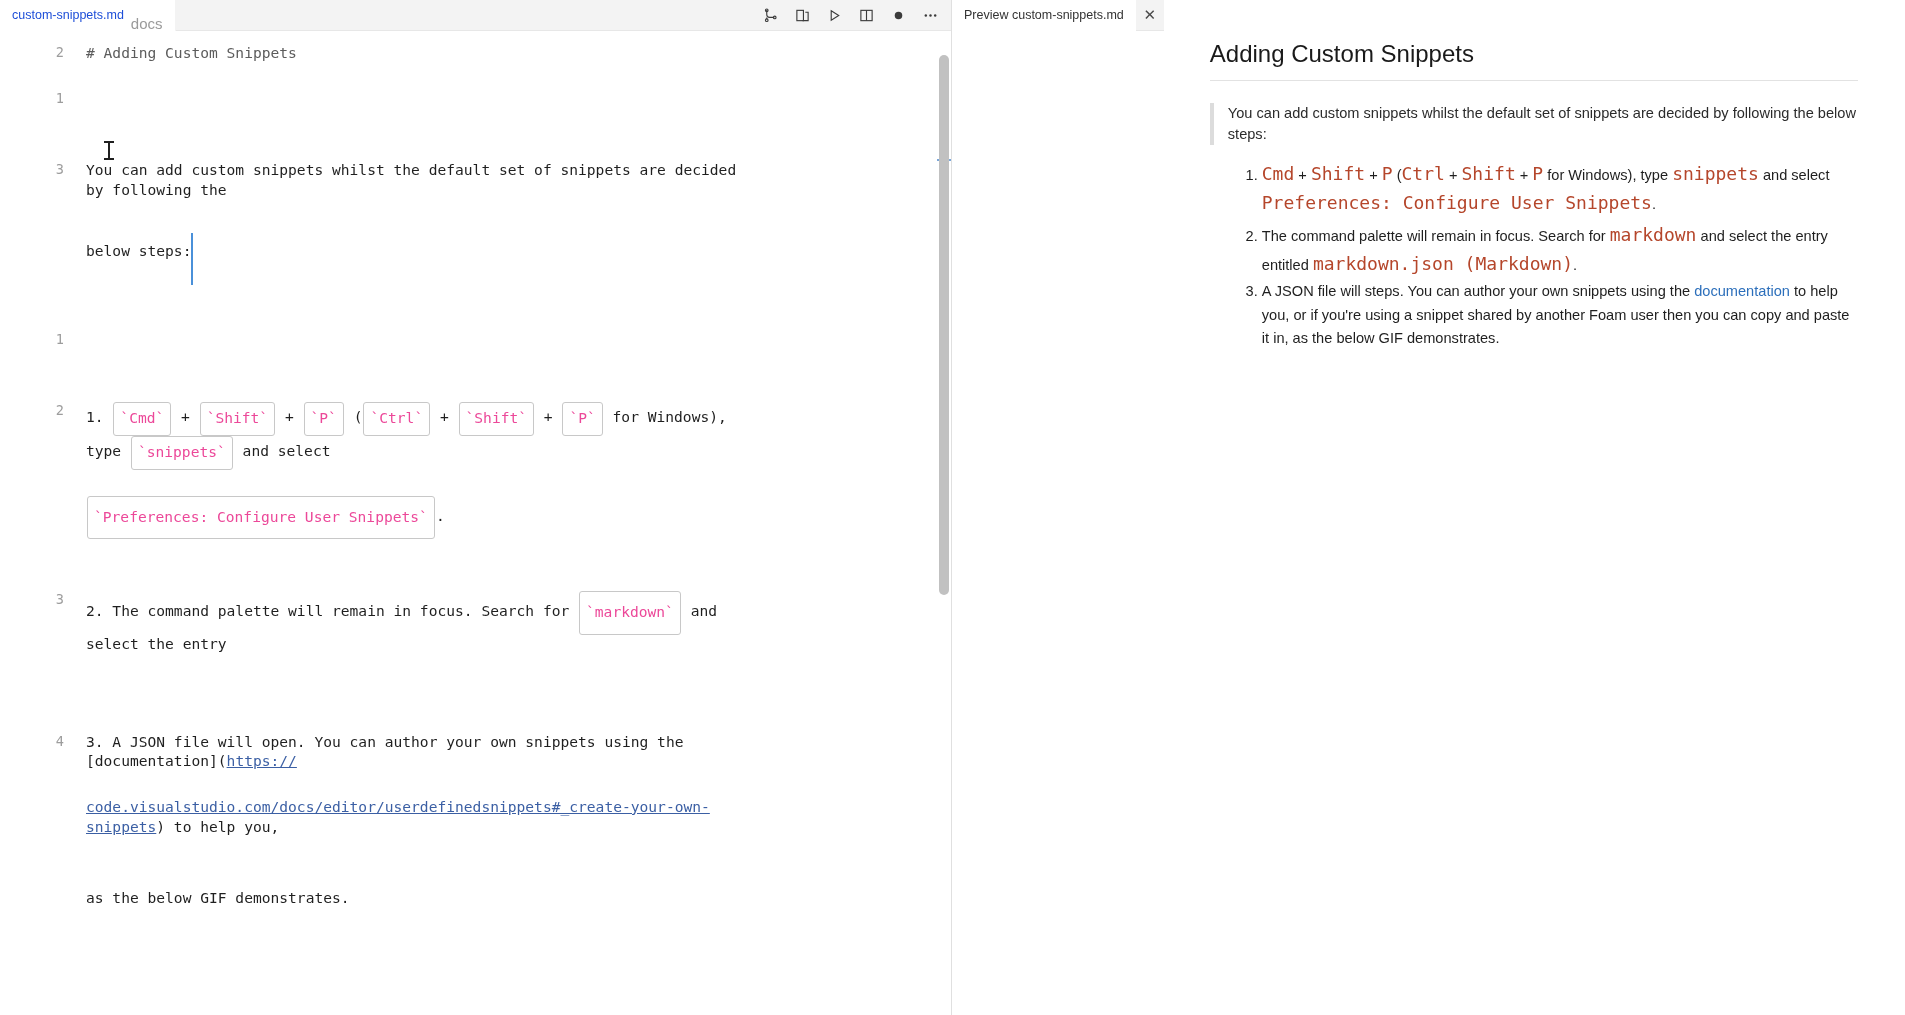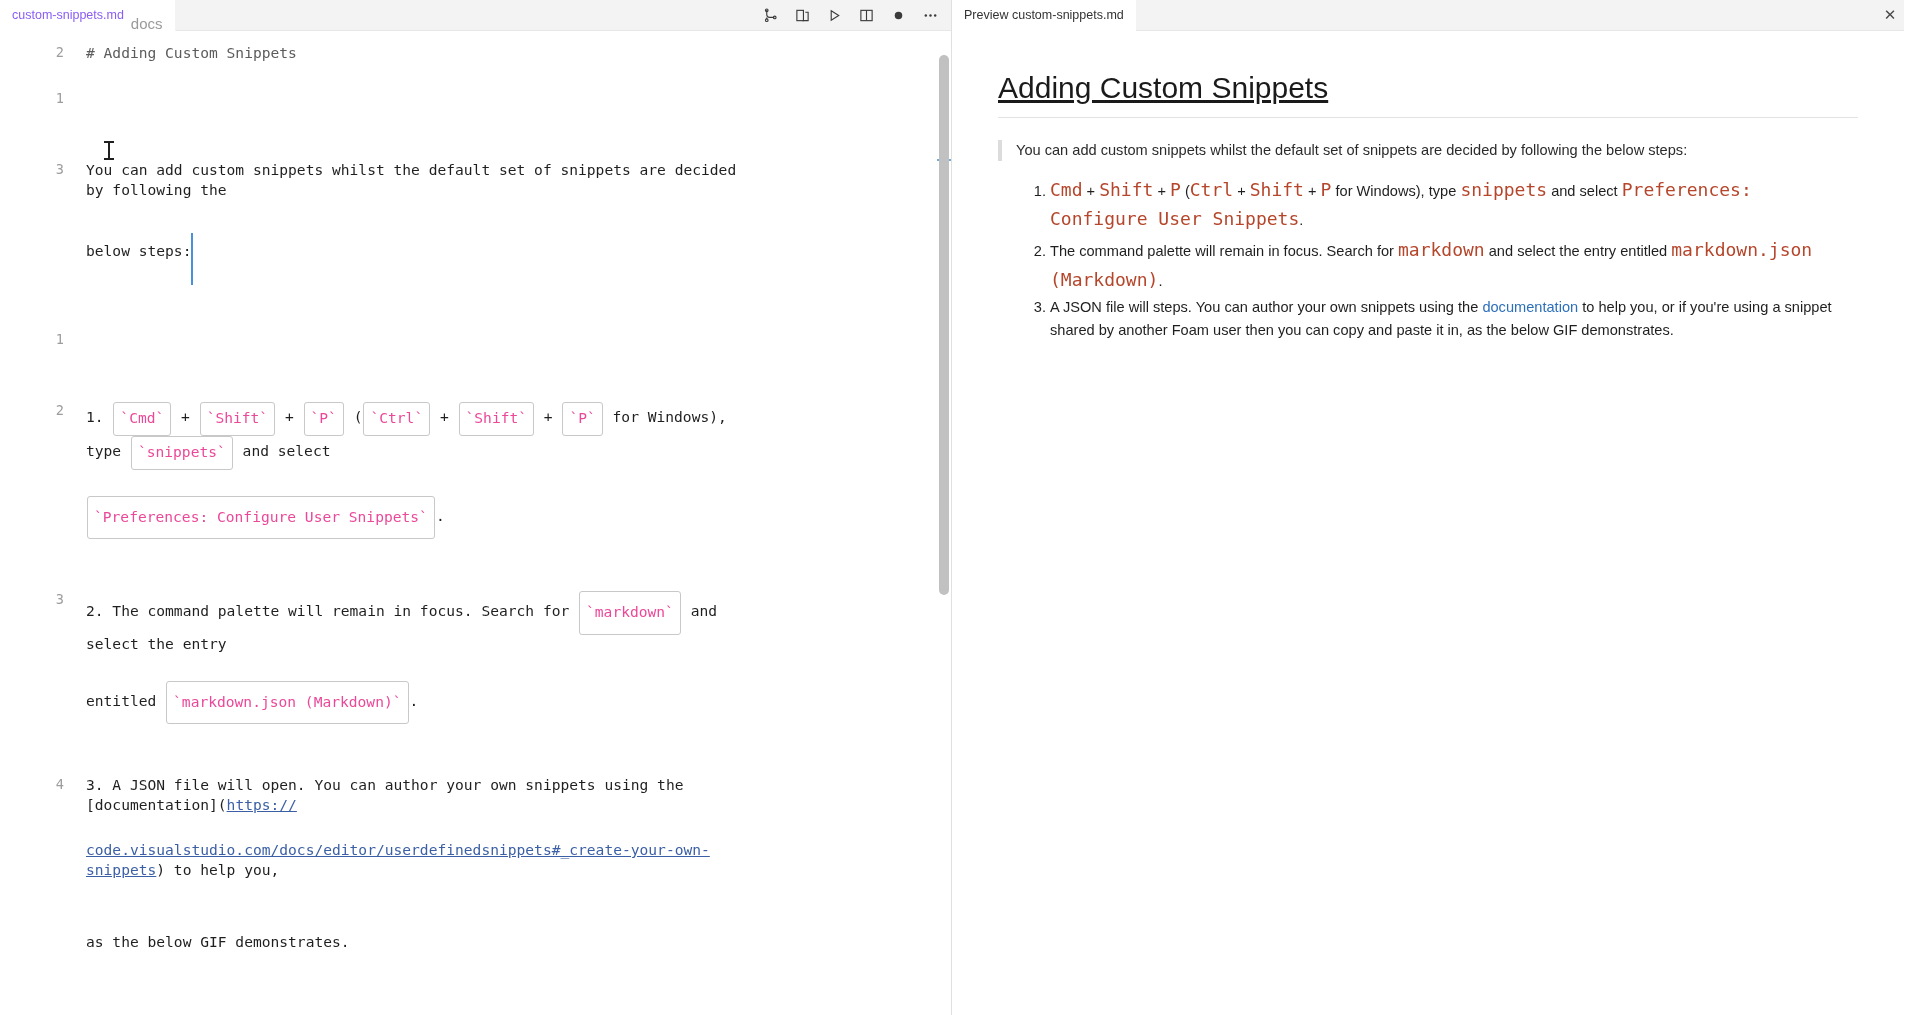--- a/index.html
+++ b/index.html
@@ -41,21 +41,21 @@
     height: 31px;
     display: flex;
     align-items: center;
     padding: 0 12px;
     background: #ffffff;
     font-size: 12.5px;
     color: #333333;
     gap: 7px;
     border-right: 1px solid #f3f3f3;
   }
-  .tab .tab-title { color: #8b5cf6; }
+  .tab .tab-title { color: #1d4ed8; }
   .tab .tab-desc { color: #9a9a9a; font-size: 15px; margin-top: 16px; }
 
   .tab-actions {
     position: absolute;
     right: 8px;
     top: 0;
     height: 31px;
     display: flex;
     align-items: center;
     gap: 6px;
@@ -180,21 +180,21 @@
     background: #7aa7d9;
   }
 
   
   .preview-pane {
     position: relative;
     width: 952px;
     height: 803px;
     background: #ffffff;
     display: flex;
-    flex-direction: column;
+    flex-direction: row;
   }
   .preview-tabbar {
     height: 31px;
     min-height: 31px;
     display: flex;
     align-items: center;
     justify-content: space-between;
     background: #f3f3f3;
     border-bottom: 1px solid #e7e7e7;
   }
@@ -215,27 +215,26 @@
     cursor: pointer;
   }
   .preview-body {
     flex: 1;
     padding: 26px 46px 0 46px;
     overflow: hidden;
     color: #1f1f1f;
   }
   .preview-inner { max-width: 880px; }
   .preview-h1 {
-    font-size: 30px;
+    font-size: 24px;
     font-weight: 400;
     margin: 14px 0 4px 0;
     padding-bottom: 12px;
     border-bottom: 1px solid #e2e2e2;
     color: #1a1a1a;
-    text-decoration: underline;
   }
   .blockquote {
     margin: 22px 0 10px 0;
     padding-left: 14px;
     border-left: 4px solid #dcdcdc;
     color: #2b2b2b;
     font-size: 14.6px;
     line-height: 1.45;
   }
   ol.preview-list {
@@ -365,24 +364,20 @@
         <div class="hblock"></div>
         <div class="hblock"></div>
 
         <div class="line-row">
           <div class="gutter">3</div>
           <div class="content"><span>2. The command palette will remain in focus. Search for </span><span class="chip tall">`markdown`</span><span> and select the entry</span></div>
         </div>
 
         <div class="hblock"></div>
 
-        <div class="line-row">
-          <div class="gutter">&nbsp;</div>
-          <div class="content"><span>entitled </span><span class="chip tall">`markdown.json (Markdown)`</span><span>.</span></div>
-        </div>
 
         <div class="hblock"></div>
         <div class="hblock"></div>
 
         <div class="line-row">
           <div class="gutter">4</div>
           <div class="content"><span>3. A JSON file will open. You can author your own snippets using the [documentation](</span><span class="link">https://</span></div>
         </div>
 
         <div class="hblock"></div>

